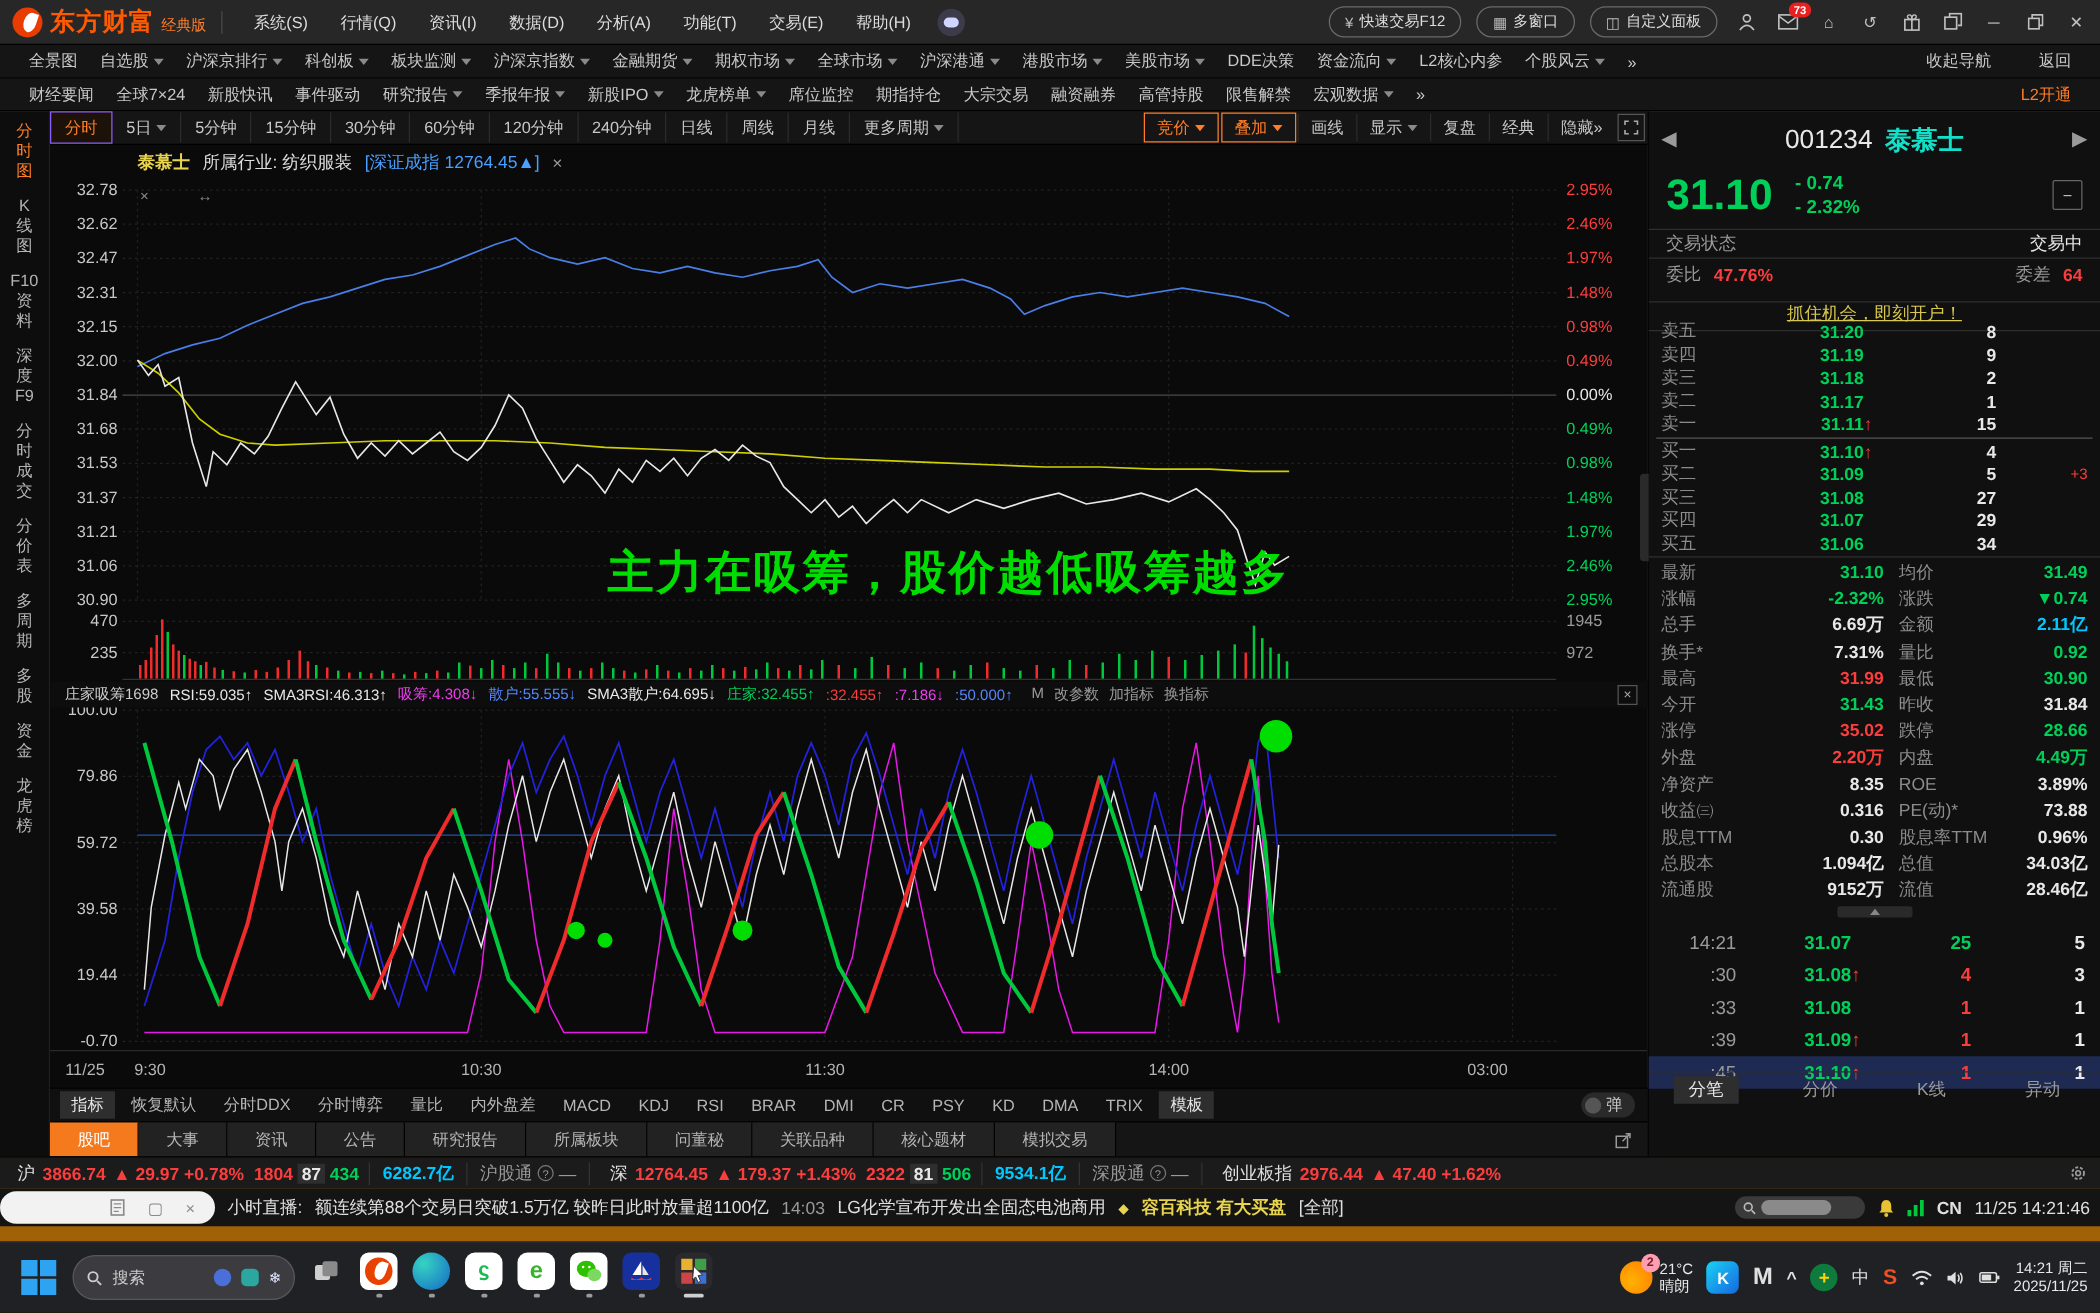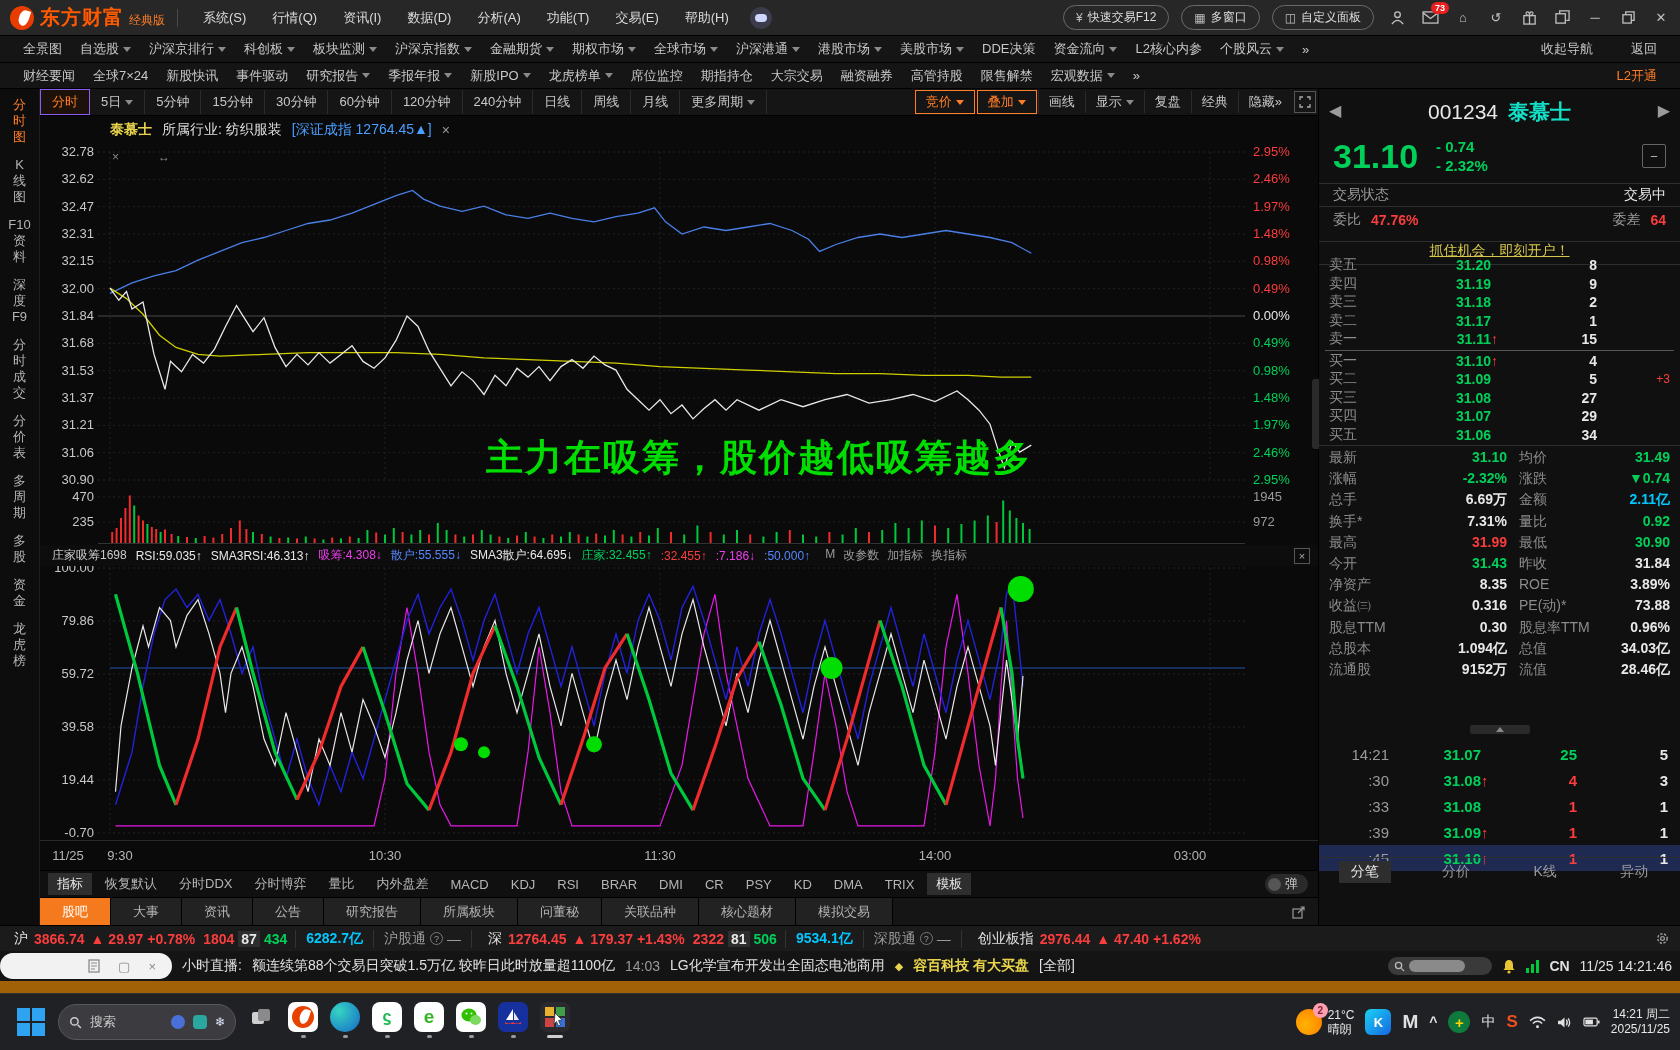--- a/index.html
+++ b/index.html
@@ -896,20 +896,32 @@
           <span class="st-l2">最低</span>
           <span class="st-v2" style="color: rgb(0, 208, 90);">30.90</span>
         </div>
         <div class="st-row">
           <span class="st-l">今开</span>
           <span class="st-v" style="color: rgb(0, 208, 90);">31.43</span>
           <span class="st-l2">昨收</span>
           <span class="st-v2" style="color: rgb(232, 232, 232);">31.84</span>
         </div>
         <div class="st-row">
+          <span class="st-l">涨停</span>
+          <span class="st-v" style="color: rgb(250, 61, 61);">35.02</span>
+          <span class="st-l2">跌停</span>
+          <span class="st-v2" style="color: rgb(0, 208, 90);">28.66</span>
+        </div>
+        <div class="st-row">
+          <span class="st-l">外盘</span>
+          <span class="st-v" style="color: rgb(250, 61, 61);">2.20万</span>
+          <span class="st-l2">内盘</span>
+          <span class="st-v2" style="color: rgb(0, 208, 90);">4.49万</span>
+        </div>
+        <div class="st-row">
           <span class="st-l">净资产</span>
           <span class="st-v" style="color: rgb(232, 232, 232);">8.35</span>
           <span class="st-l2">ROE</span>
           <span class="st-v2" style="color: rgb(232, 232, 232);">3.89%</span>
         </div>
         <div class="st-row">
           <span class="st-l">收益㈢</span>
           <span class="st-v" style="color: rgb(232, 232, 232);">0.316</span>
           <span class="st-l2">PE(动)*</span>
           <span class="st-v2" style="color: rgb(232, 232, 232);">73.88</span>

